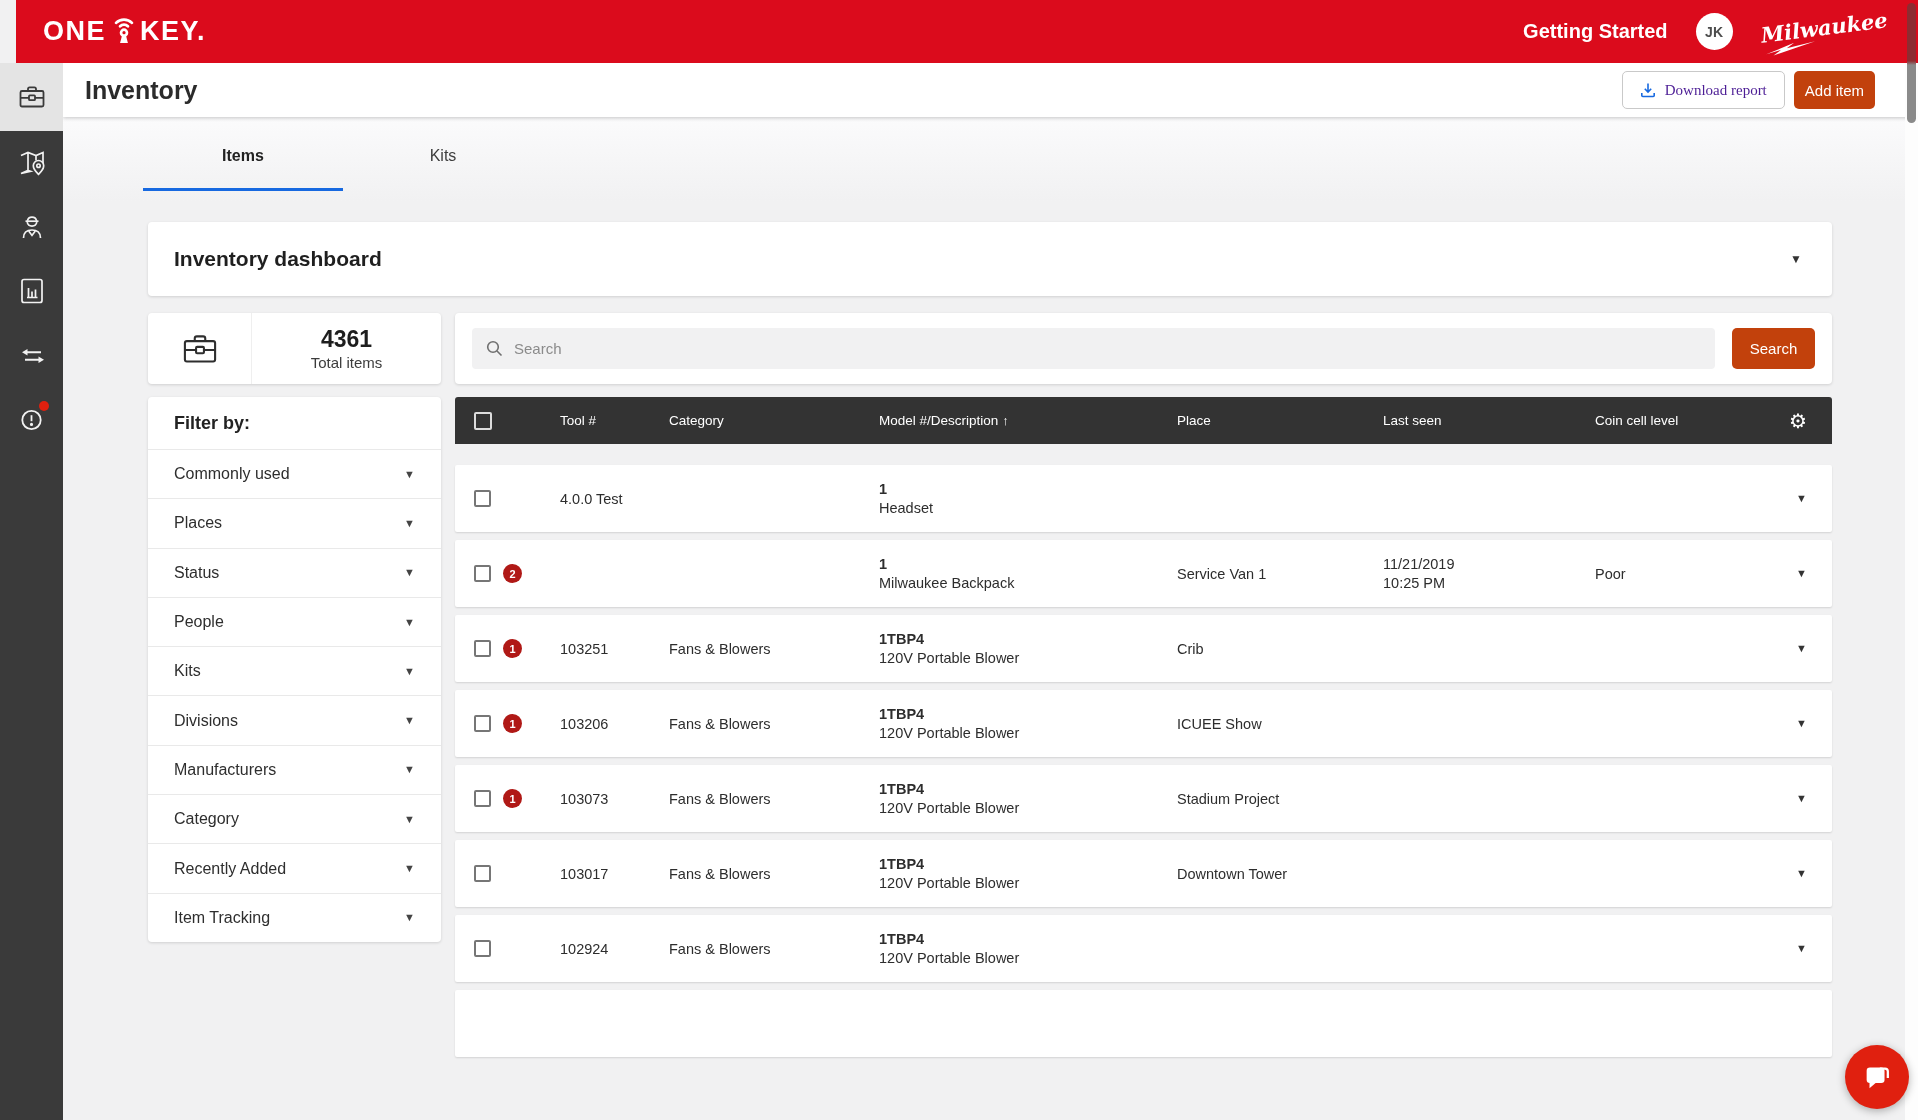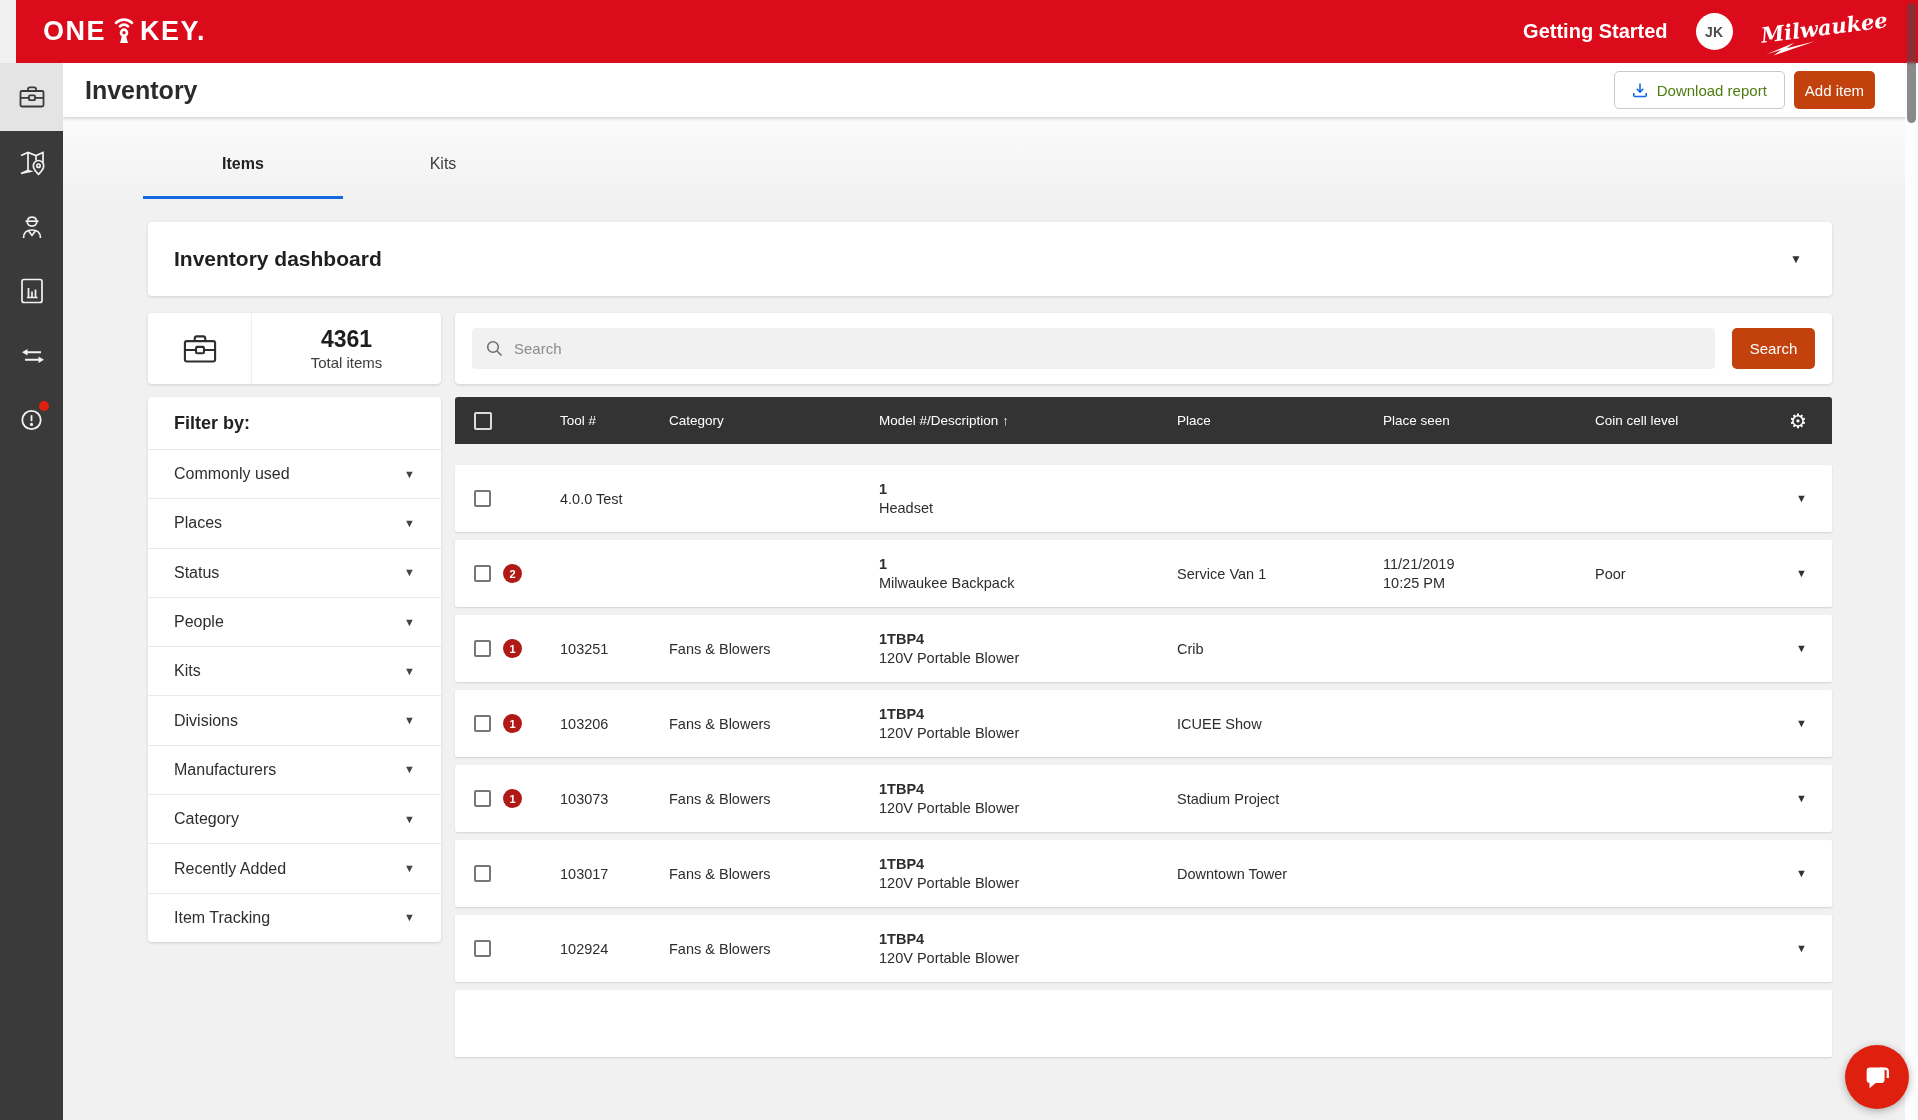--- a/index.html
+++ b/index.html
@@ -30,28 +30,28 @@
     background:#e0200f; }
 
   
   .app-header { position:absolute; left:63px; top:63px; right:0; height:54px; background:#fff;
     box-shadow:0 1px 4px rgba(0,0,0,.22); z-index:4; display:flex; align-items:center;
     padding:0 43px 0 22px; }
   .page-title { font-size:25px; font-weight:bold; color:#2b2b2b; }
   .header-actions { margin-left:auto; display:flex; gap:9px; }
   .btn { height:38px; border-radius:5px; font-size:15px; display:flex; align-items:center;
     justify-content:center; cursor:pointer; font-family:inherit; }
-  .btn-outline { border:1px solid #c9c9c9; background:#fff; color:#4d7c0f; padding:0 17px; gap:9px; }
+  .btn-outline { border:1px solid #c9c9c9; background:#fff; color:#4c1d95; padding:0 17px; gap:9px;font-family:Liberation Serif, serif; }
   .btn-primary { border:none; background:#c2410c; color:#fff; padding:0 11px; font-weight:normal; }
 
   
   .content { position:absolute; left:63px; top:117px; right:0; bottom:0;
     background:linear-gradient(#fbfbfc 0px, #f1f1f2 85px); }
 
-  .tabs { position:absolute; left:80px; top:12px; display:flex; }
+  .tabs { position:absolute; left:80px; top:4px; display:flex; }
   .tab { width:200px; height:70px; display:flex; align-items:center; justify-content:center;
     font-size:16px; color:#3d3d3d; cursor:pointer; position:relative; }
   .tab.active { font-weight:bold; color:#222; }
   .tab.active::after { content:""; position:absolute; left:0; right:0; bottom:0; height:3px; background:#1769e0; }
 
   .card { background:#fff; border-radius:4px; box-shadow:0 1px 3px rgba(0,0,0,.14); }
 
   .dashboard-card { position:absolute; left:85px; top:105px; width:1684px; height:74px;
     display:flex; align-items:center; padding:0 30px 0 26px; }
   .dashboard-title { font-size:21px; font-weight:bold; color:#1f1f1f; }
@@ -299,21 +299,21 @@
 
     <div class="table-header grid-cols">
       <span class="hdr-cb"></span>
       <span></span>
       <span>Tool #</span>
       <span>Category</span>
       <span class="sort-col">
         <span>Model #/Description</span><span class="sort-arrow">↑</span>
       </span>
       <span>Place</span>
-      <span>Place seen</span>
+      <span>Last seen</span>
       <span>Coin cell level</span>
       <span class="gear">⚙</span>
     </div>
 
     <div>
         <div class="row grid-cols">
     <span class="row-cb"></span>
     <span>
             <span class="badge" style="visibility: hidden;"></span>
           </span>

